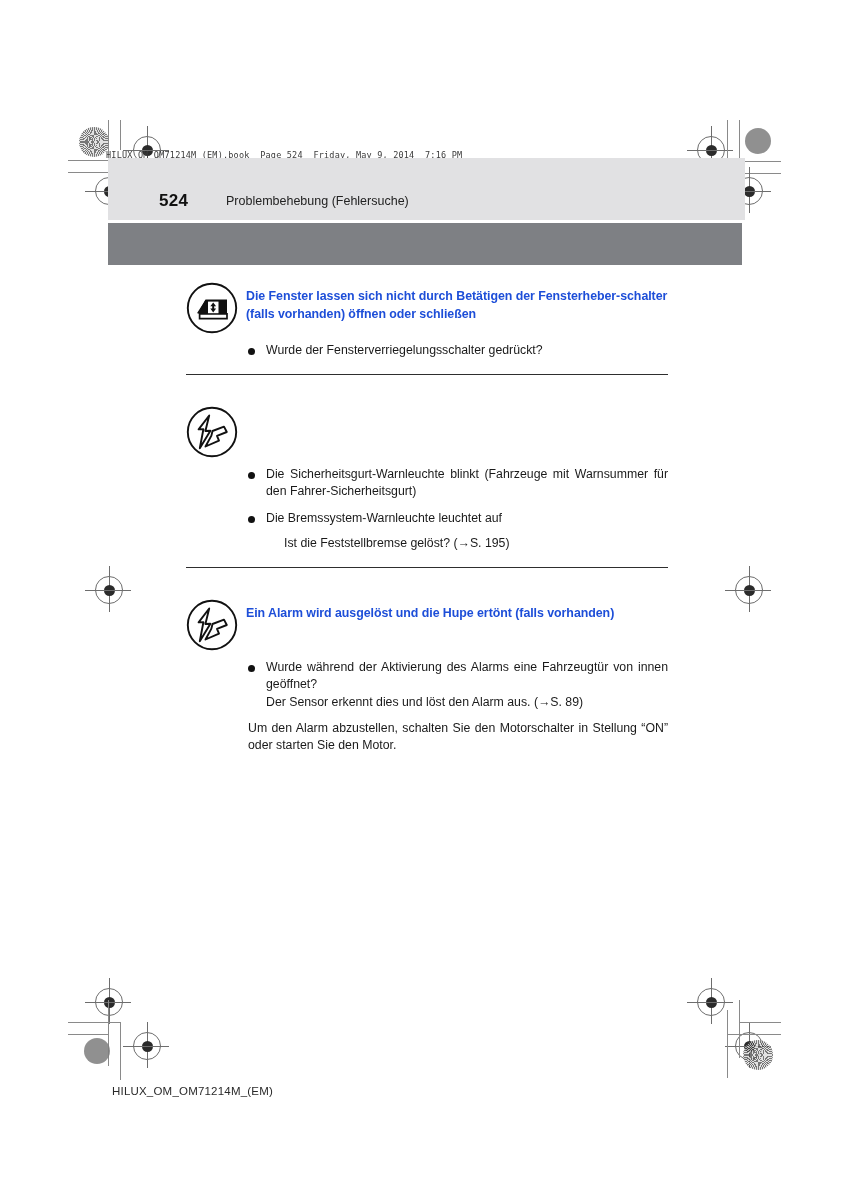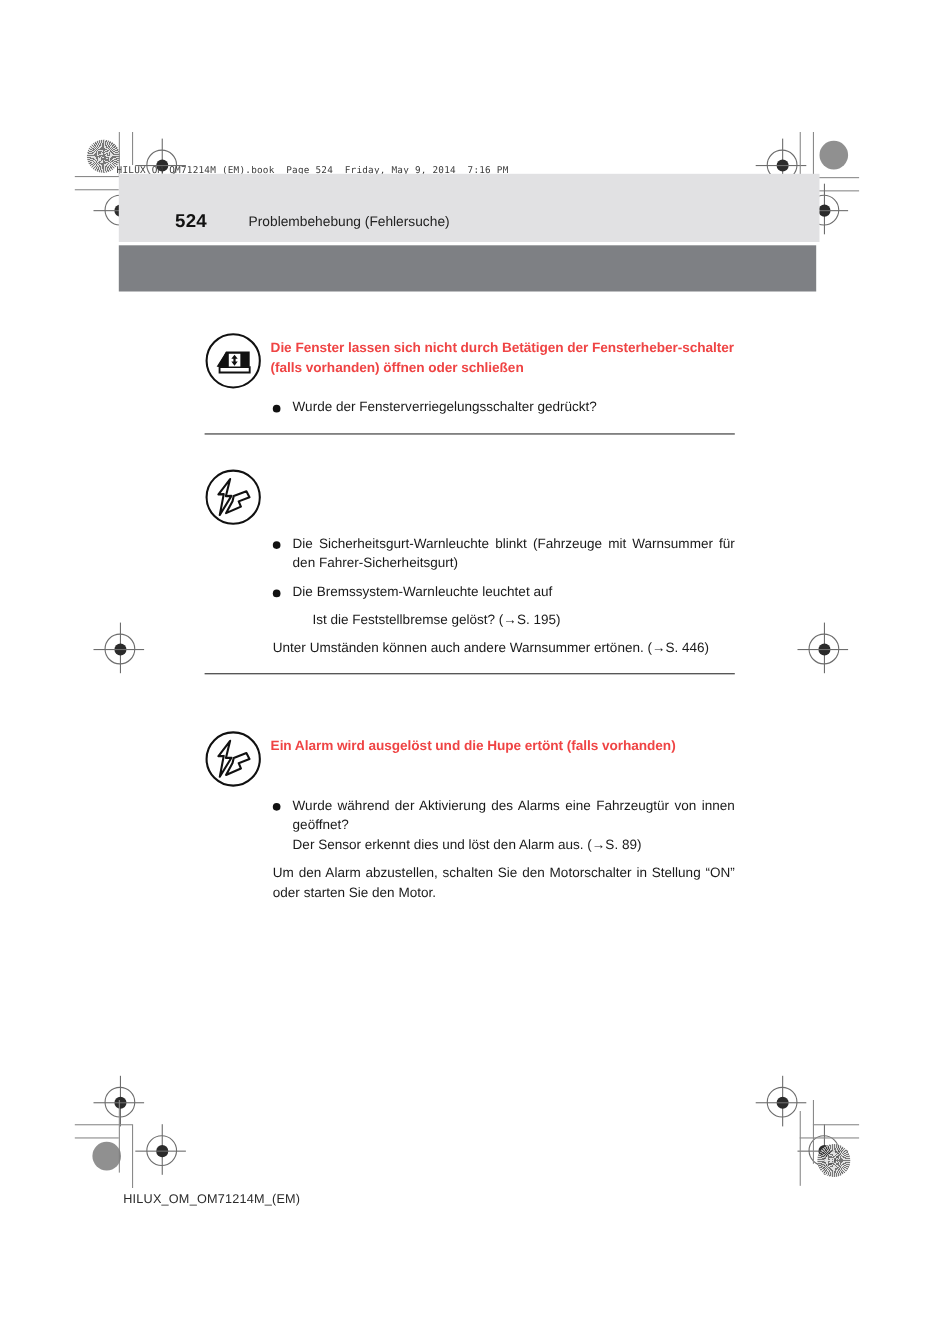--- a/index.html
+++ b/index.html
@@ -114,24 +114,23 @@
   }
   .sec-icon {
     position: absolute;
     left: 0; top: 1px;
     width: 52px; height: 52px;
   }
   .sec-title {
     font-size: 12.4px;
     font-weight: bold;
     line-height: 1.48;
-    color: #ef4444;
+    color: #1d4ed8;
     padding-top: 6px;
     letter-spacing: -0.05px;
-    margin-top: 20px;
   }
 
   .sec-body { padding-left: 62px; padding-top: 9px; }
 
   .bullet-item {
     position: relative;
     padding-left: 18px;
     margin-bottom: 1px;
   }
   .bullet-item > .bdot {
@@ -285,21 +284,20 @@
     <div class="sec-body">
       <div class="bullet-item">
         <span class="bdot"></span>
         <div class="line just">Die Sicherheitsgurt-Warnleuchte blinkt (Fahrzeuge mit Warnsummer für den Fahrer-Sicherheitsgurt)</div>
       </div>
       <div class="bullet-item" style="margin-top:9px;">
         <span class="bdot"></span>
         <div class="line">Die Bremssystem-Warnleuchte leuchtet auf</div>
         <div class="line sub">Ist die Feststellbremse gelöst? (→S. 195)</div>
       </div>
-      <div class="note">Unter Umständen können auch andere Warnsummer ertönen. (→S. 446)</div>
     </div>
     <div class="rule"></div>
   </div>
 
   <div class="gap-sm"></div>
 
   <div class="section">
     <div class="sec-head">
       <span class="sec-icon">
         <svg viewBox="0 0 52 52" width="52" height="52">

